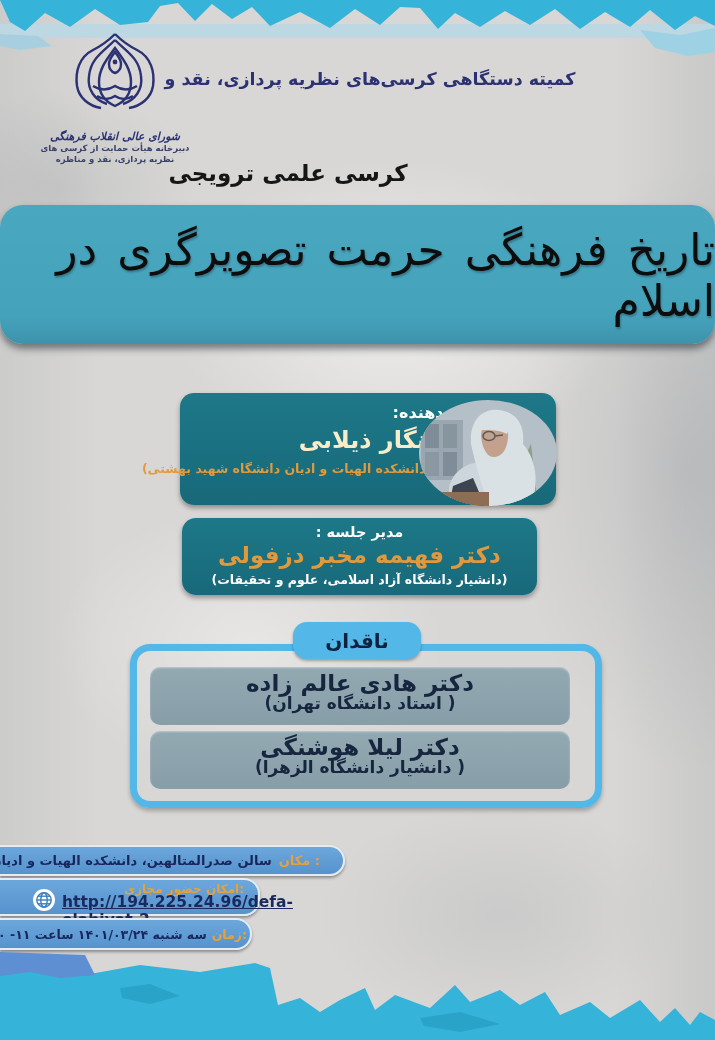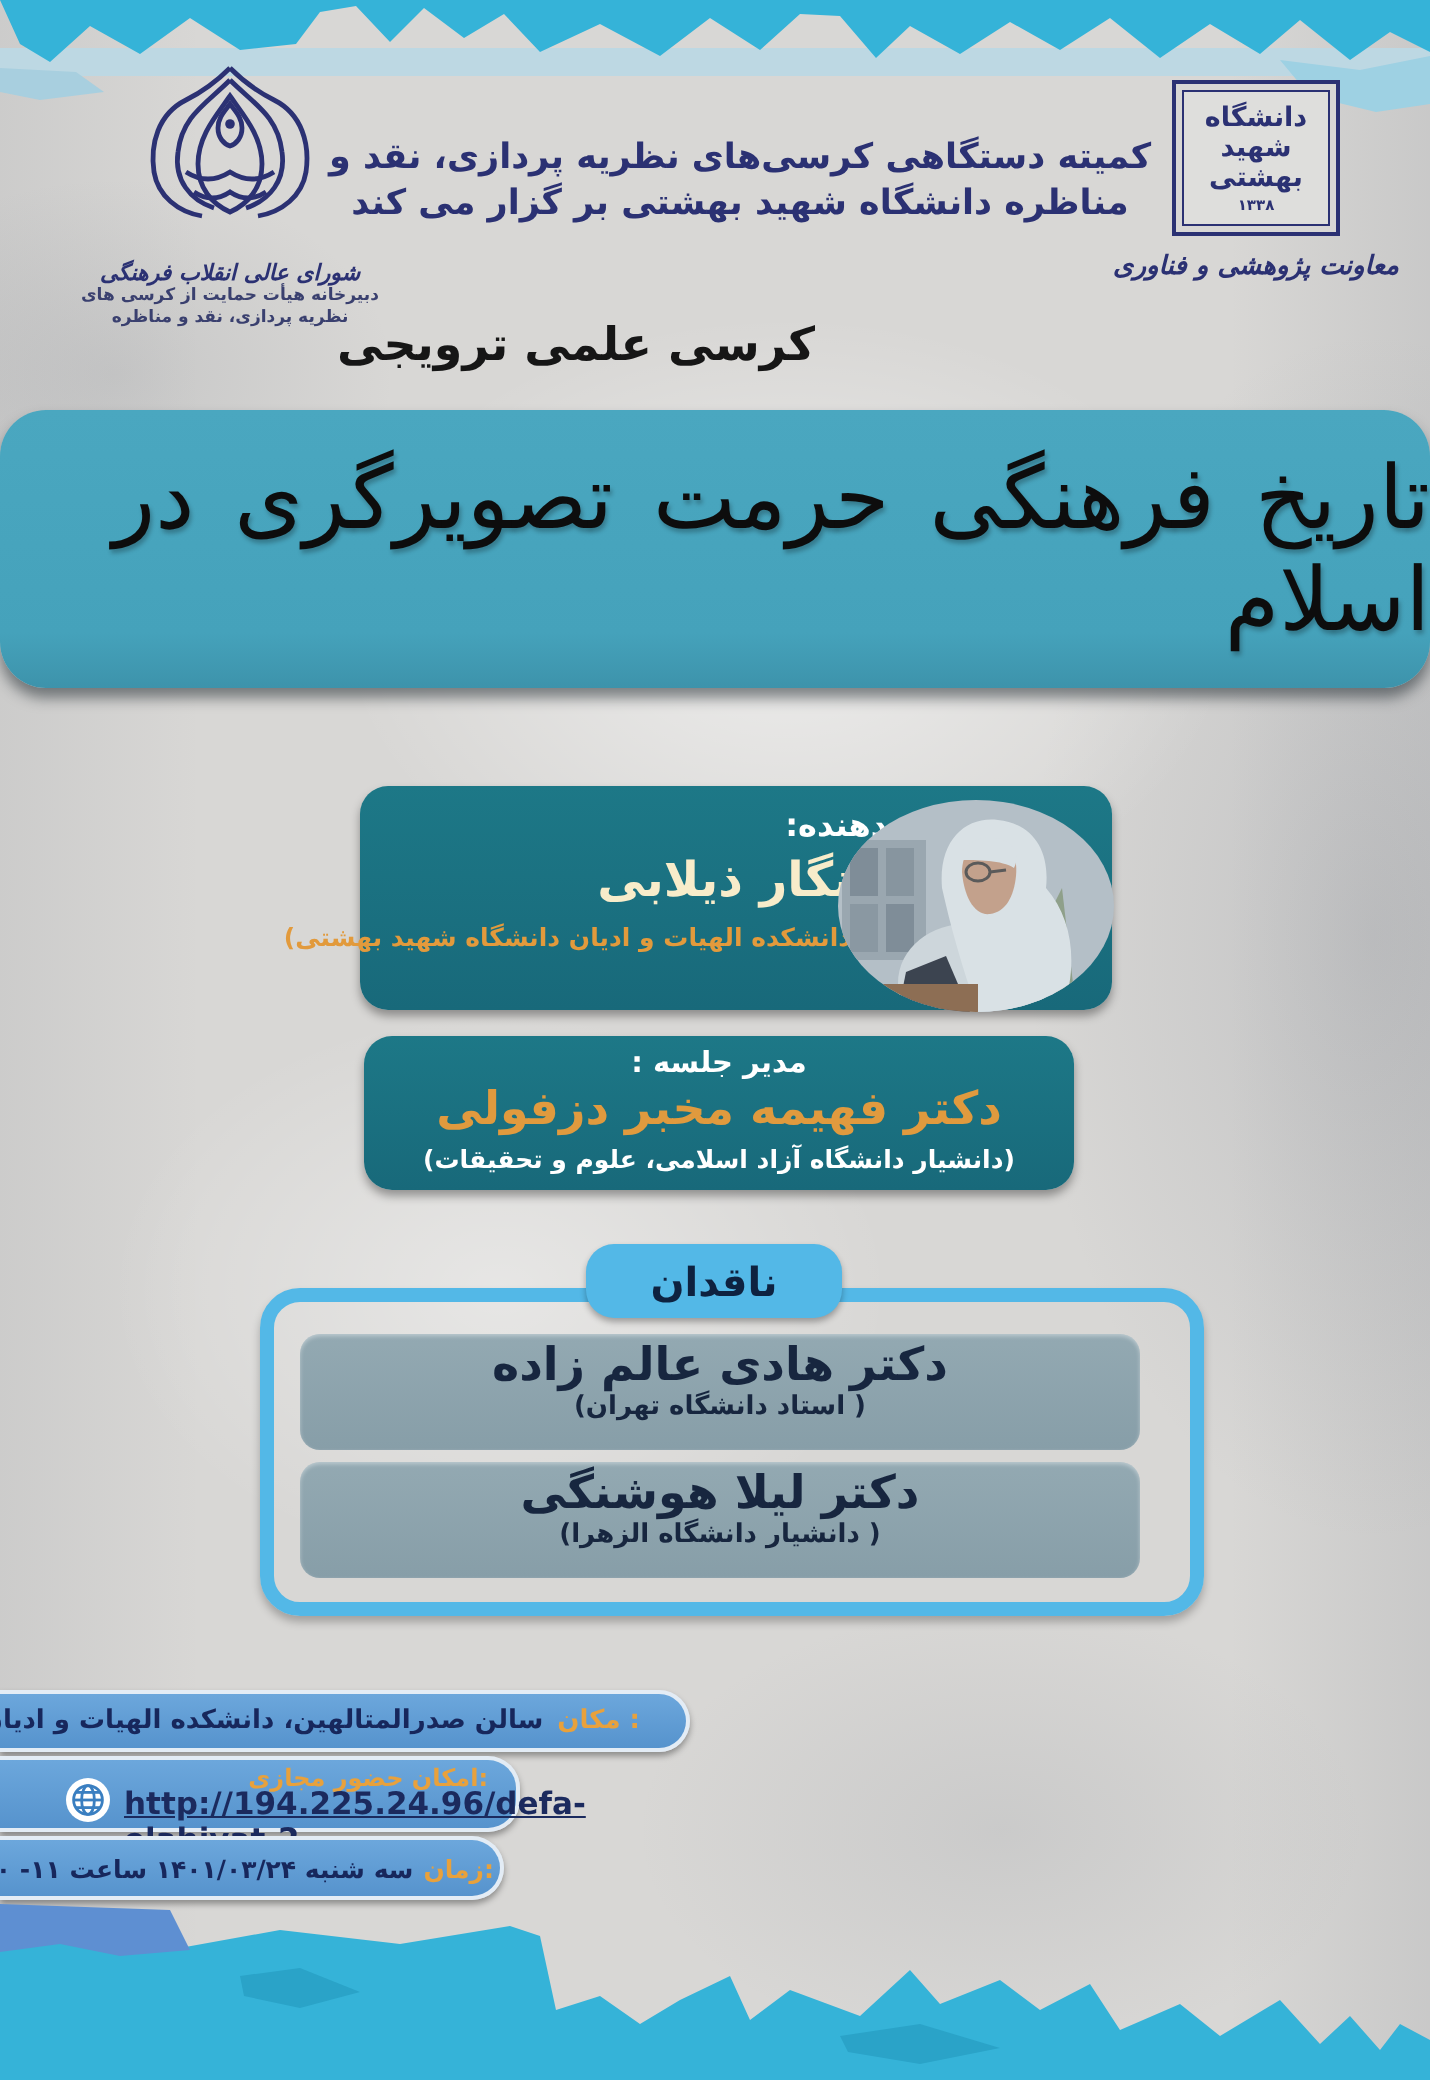--- a/index.html
+++ b/index.html
@@ -51,21 +51,21 @@
   #critics-frame{left:130px;top:644px;width:458px;height:150px;border:7px solid #53b8e7;border-radius:20px;
     box-shadow:0 3px 4px rgba(0,0,0,.25);}
   #critics-badge{left:293px;top:622px;width:128px;height:37px;background:#53b8e7;border-radius:14px;
     display:flex;align-items:center;justify-content:center;font-size:20px;font-weight:bold;color:#0e2240;
     box-shadow:0 2px 3px rgba(0,0,0,.3);}
   .critic-card{left:150px;width:420px;height:58px;background:linear-gradient(#93a9b2,#879ea8);border-radius:10px;
     text-align:center;color:#17263f;box-shadow:inset 0 1px 2px rgba(255,255,255,.4);}
   #critic-0{top:667px;}
   #critic-1{top:731px;}
   .critic-card .name{font-size:23px;font-weight:bold;line-height:26px;margin-top:3px;}
-  .critic-card .affil{font-size:13px;font-weight:bold;line-height:15px;}
+  .critic-card .affil{font-size:17px;font-weight:bold;line-height:15px;}
   
   .pill{left:0;background:linear-gradient(#6ca7dc,#5693cd);border:2px solid #e3ecf5;border-left:none;
     border-radius:0 16px 16px 0;box-shadow:0 2px 3px rgba(0,0,0,.35);box-sizing:border-box;}
   #pill-location{top:845px;width:345px;height:31px;display:flex;flex-direction:row-reverse;align-items:center;
     padding-right:16px;gap:7px;}
   #pill-location .lbl{color:#e8a13c;font-size:13px;font-weight:bold;white-space:nowrap;}
   #pill-location .val{color:#17275c;font-size:13px;font-weight:bold;white-space:nowrap;direction:rtl;}
   #pill-virtual{top:878px;width:260px;height:38px;}
   #pill-virtual .lbl{position:absolute;top:2px;right:14px;color:#e8a13c;font-size:12px;font-weight:bold;}
   #pill-virtual .url{position:absolute;top:13px;left:62px;color:#1b2a5e;font-size:15.5px;font-weight:bold;
@@ -100,31 +100,23 @@
         <path d="M30 58 q11 7 22 0 q11 7 22 0"></path>
         <path d="M34 68 q9 6 18 0 q9 6 18 0"></path>
       </g>
       <circle cx="52" cy="34" r="2.4" fill="#2b3173"></circle>
     </svg>
     <div class="nastaliq">شورای عالی انقلاب فرهنگی</div>
     <div class="tiny">دبیرخانه هیأت حمایت از کرسی های</div>
     <div class="tiny">نظریه پردازی، نقد و مناظره</div>
   </div>
 
-  <div id="right-logo" class="abs">
-    <div id="seal" class="rtl">
-      <div class="seal-txt">دانشگاه شهید بهشتی</div>
-      <div class="seal-year">۱۳۳۸</div>
-    </div>
-    <div class="nastaliq">معاونت پژوهشی و فناوری</div>
-  </div>
 
   <div id="committee" class="abs rtl">
     <div>کمیته دستگاهی کرسی‌های نظریه پردازی، نقد و</div>
-    <div>مناظره دانشگاه شهید بهشتی بر گزار می کند</div>
   </div>
 
   <div id="session-type" class="abs rtl">کرسی علمی ترویجی</div>
 
   <div id="title-band" class="abs">
     <div class="title">تاریخ فرهنگی حرمت تصویرگری در اسلام</div>
   </div>
 
   <div id="presenter-box" class="abs teal-box"></div>
   <div id="presenter-text" class="abs rtl">

